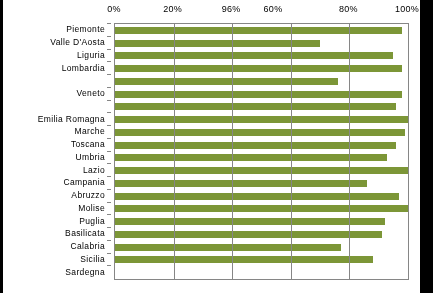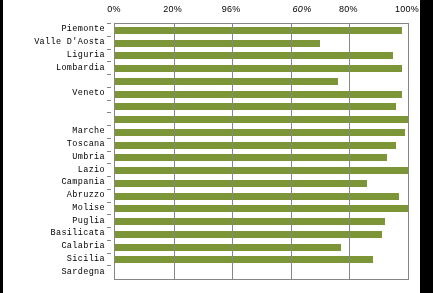--- a/index.html
+++ b/index.html
@@ -105,21 +105,20 @@
   }
   .y-cat-label {
     position: absolute;
     right: 6px;
     text-align: right;
     font-size: 8.5px;
     color: #000000;
     white-space: nowrap;
     letter-spacing: 0.35px;
     line-height: 10px;
-    font-family: Liberation Mono, monospace;
   }
   .y-tick {
     position: absolute;
     right: 0px;
     width: 4px;
     height: 1px;
     background: #868686;
   }
 </style>
 </head>
@@ -127,39 +126,40 @@
 
 <div id="edge-left" class="edge-band"></div>
 <div id="edge-right" class="edge-band"></div>
 
 <div id="chart-canvas">
 
   <div id="x-axis-labels">
       <span class="x-tick-label" style="left: 111px;">0%</span>
       <span class="x-tick-label" style="left: 169.6px;">20%</span>
       <span class="x-tick-label" style="left: 228.2px;">96%</span>
-      <span class="x-tick-label" style="left: 299px; font-style: italic;">60%</span>
+      <span class="x-tick-label" style="left: 270px;">60%</span>
       <span class="x-tick-label" style="left: 345.4px;">80%</span>
       <span class="x-tick-label" style="left: 404px;">100%</span>
     </div>
 
   <div id="y-axis-labels">
       <div class="y-tick" style="top: 0px;"></div>
       <div class="y-cat-label" style="top: 1.375px;">Piemonte</div>
       <div class="y-tick" style="top: 12.75px;"></div>
       <div class="y-cat-label" style="top: 14.125px;">Valle D'Aosta</div>
       <div class="y-tick" style="top: 25.5px;"></div>
       <div class="y-cat-label" style="top: 26.875px;">Liguria</div>
       <div class="y-tick" style="top: 38.25px;"></div>
       <div class="y-cat-label" style="top: 39.625px;">Lombardia</div>
       <div class="y-tick" style="top: 51px;"></div>
       <div class="y-tick" style="top: 63.75px;"></div>
       <div class="y-cat-label" style="top: 65.125px;">Veneto</div>
       <div class="y-tick" style="top: 76.5px;"></div>
       <div class="y-tick" style="top: 89.25px;"></div>
+      <div class="y-cat-label" style="top: 90.625px;">Emilia Romagna</div>
       <div class="y-tick" style="top: 102px;"></div>
       <div class="y-cat-label" style="top: 103.375px;">Marche</div>
       <div class="y-tick" style="top: 114.75px;"></div>
       <div class="y-cat-label" style="top: 116.125px;">Toscana</div>
       <div class="y-tick" style="top: 127.5px;"></div>
       <div class="y-cat-label" style="top: 128.875px;">Umbria</div>
       <div class="y-tick" style="top: 140.25px;"></div>
       <div class="y-cat-label" style="top: 141.625px; margin-left: 48px;">Lazio</div>
       <div class="y-tick" style="top: 153px;"></div>
       <div class="y-cat-label" style="top: 154.375px;">Campania</div>

